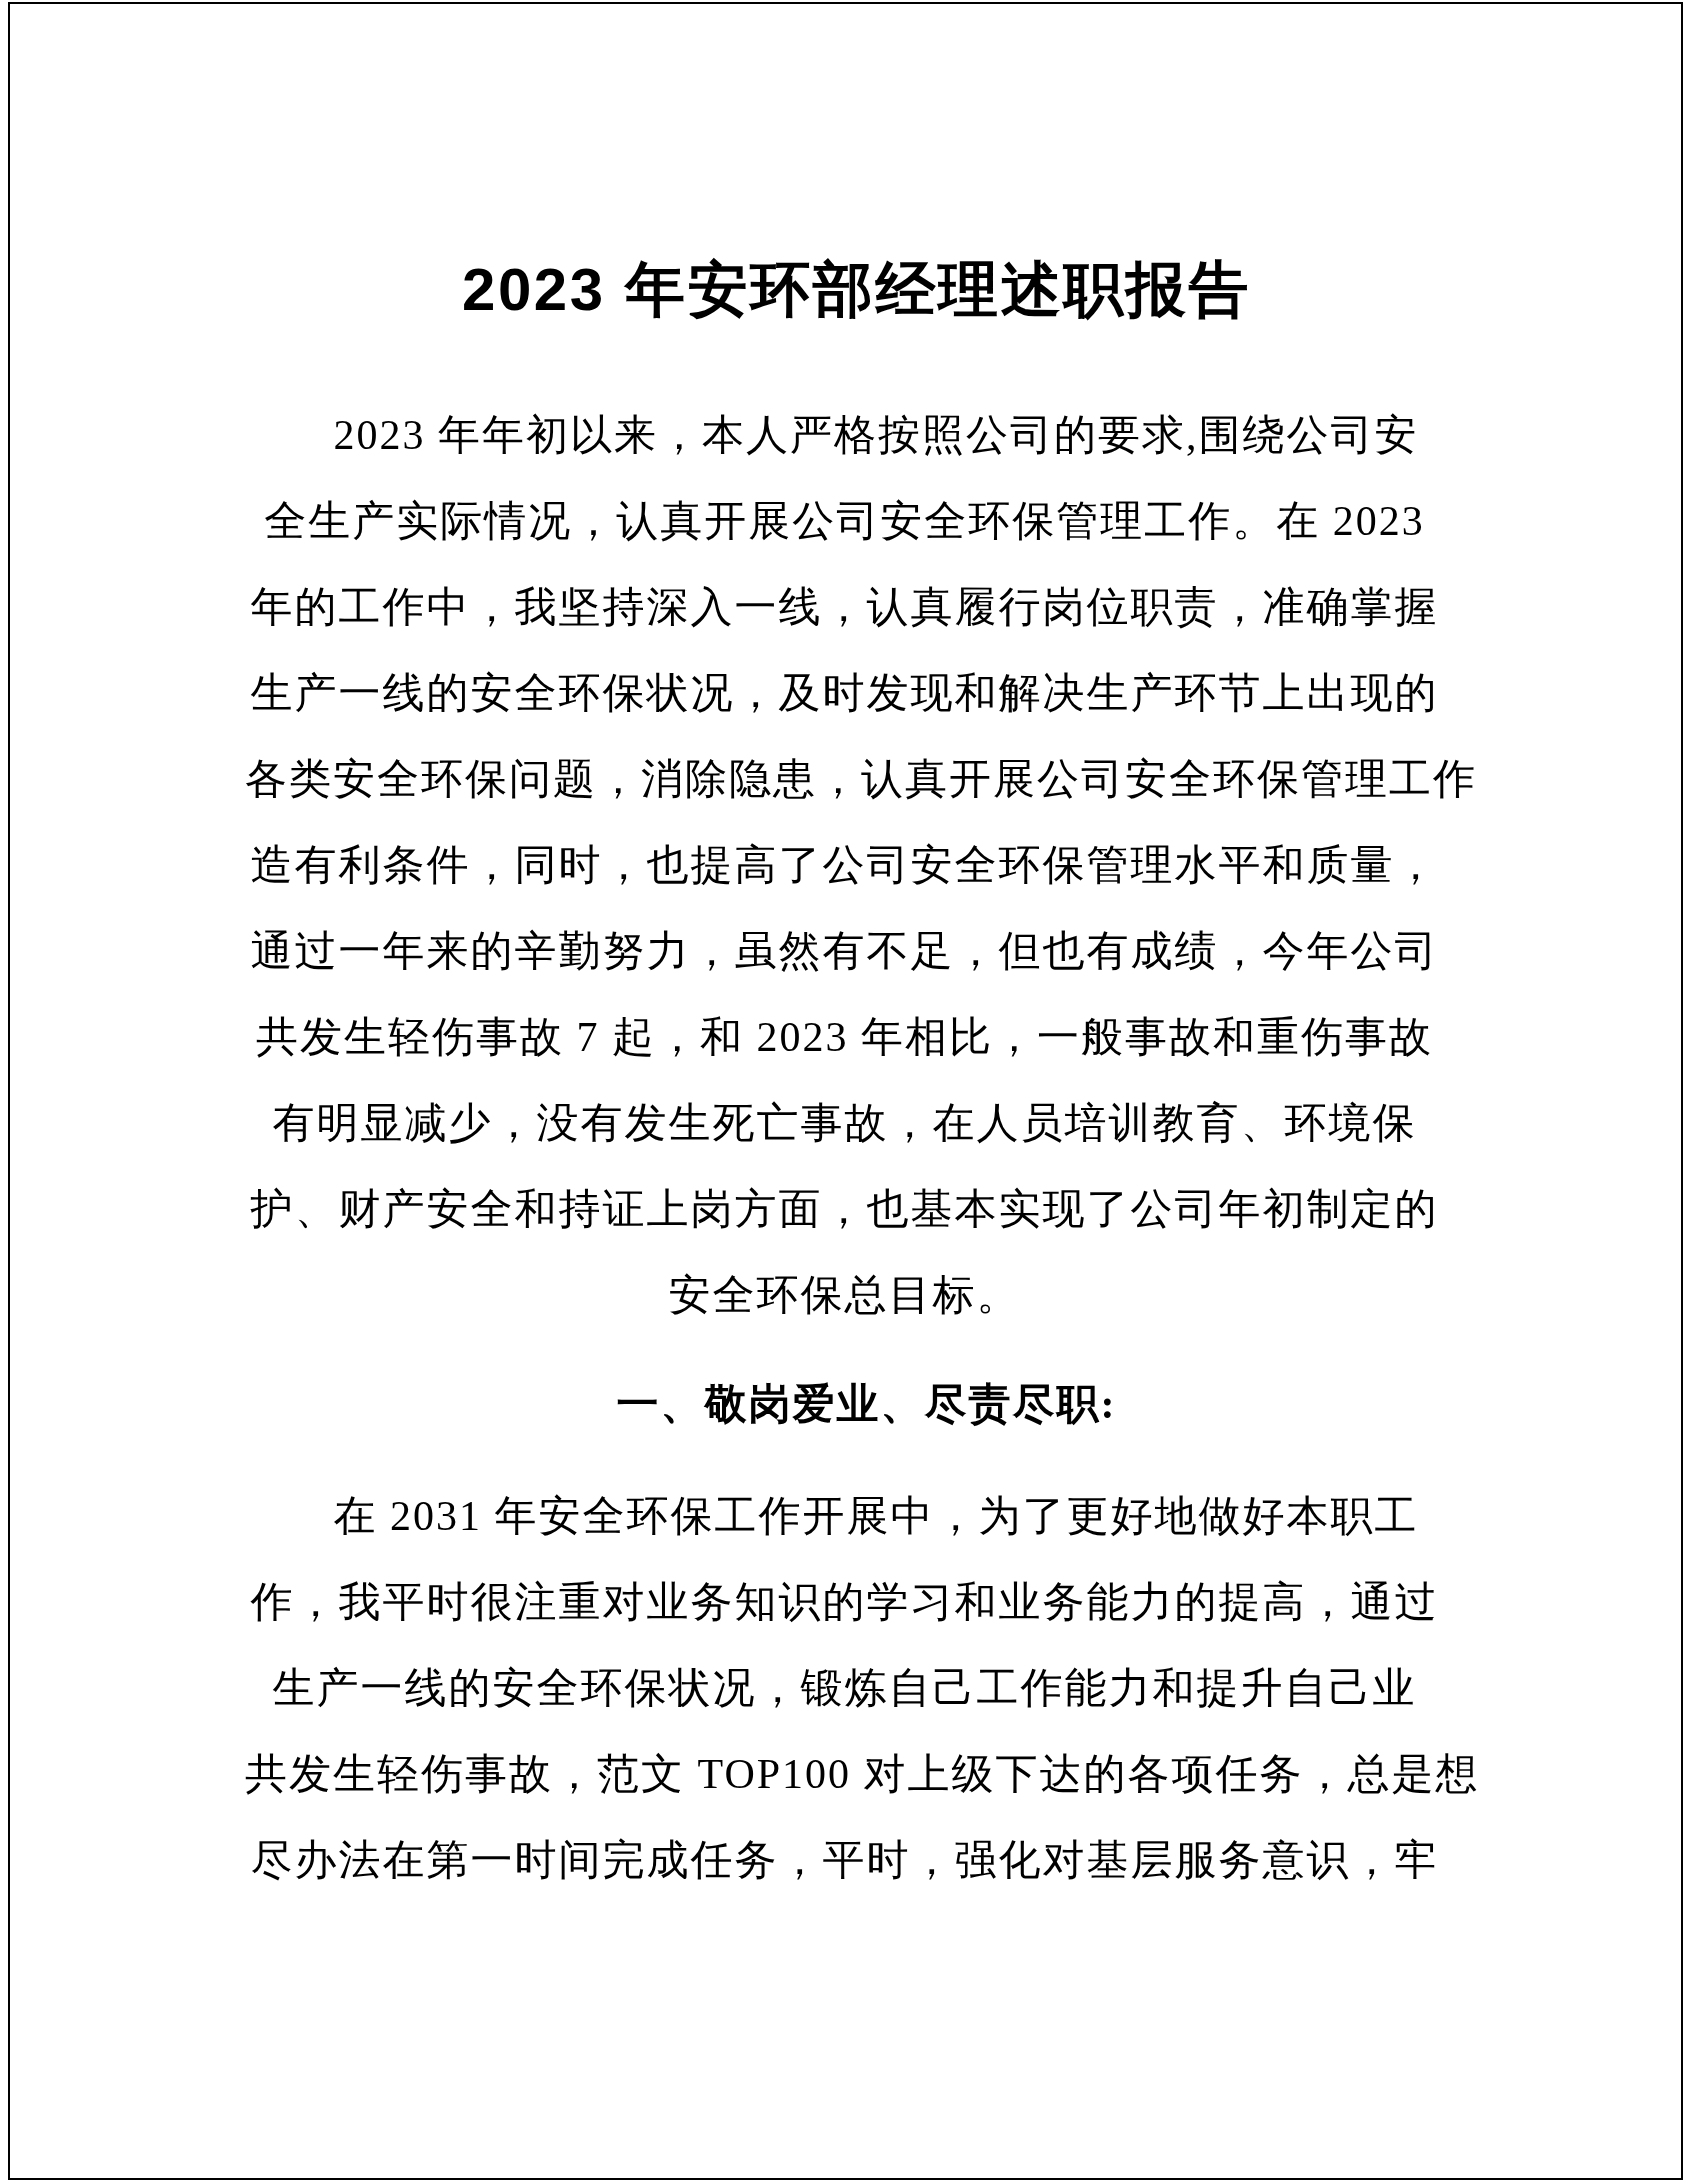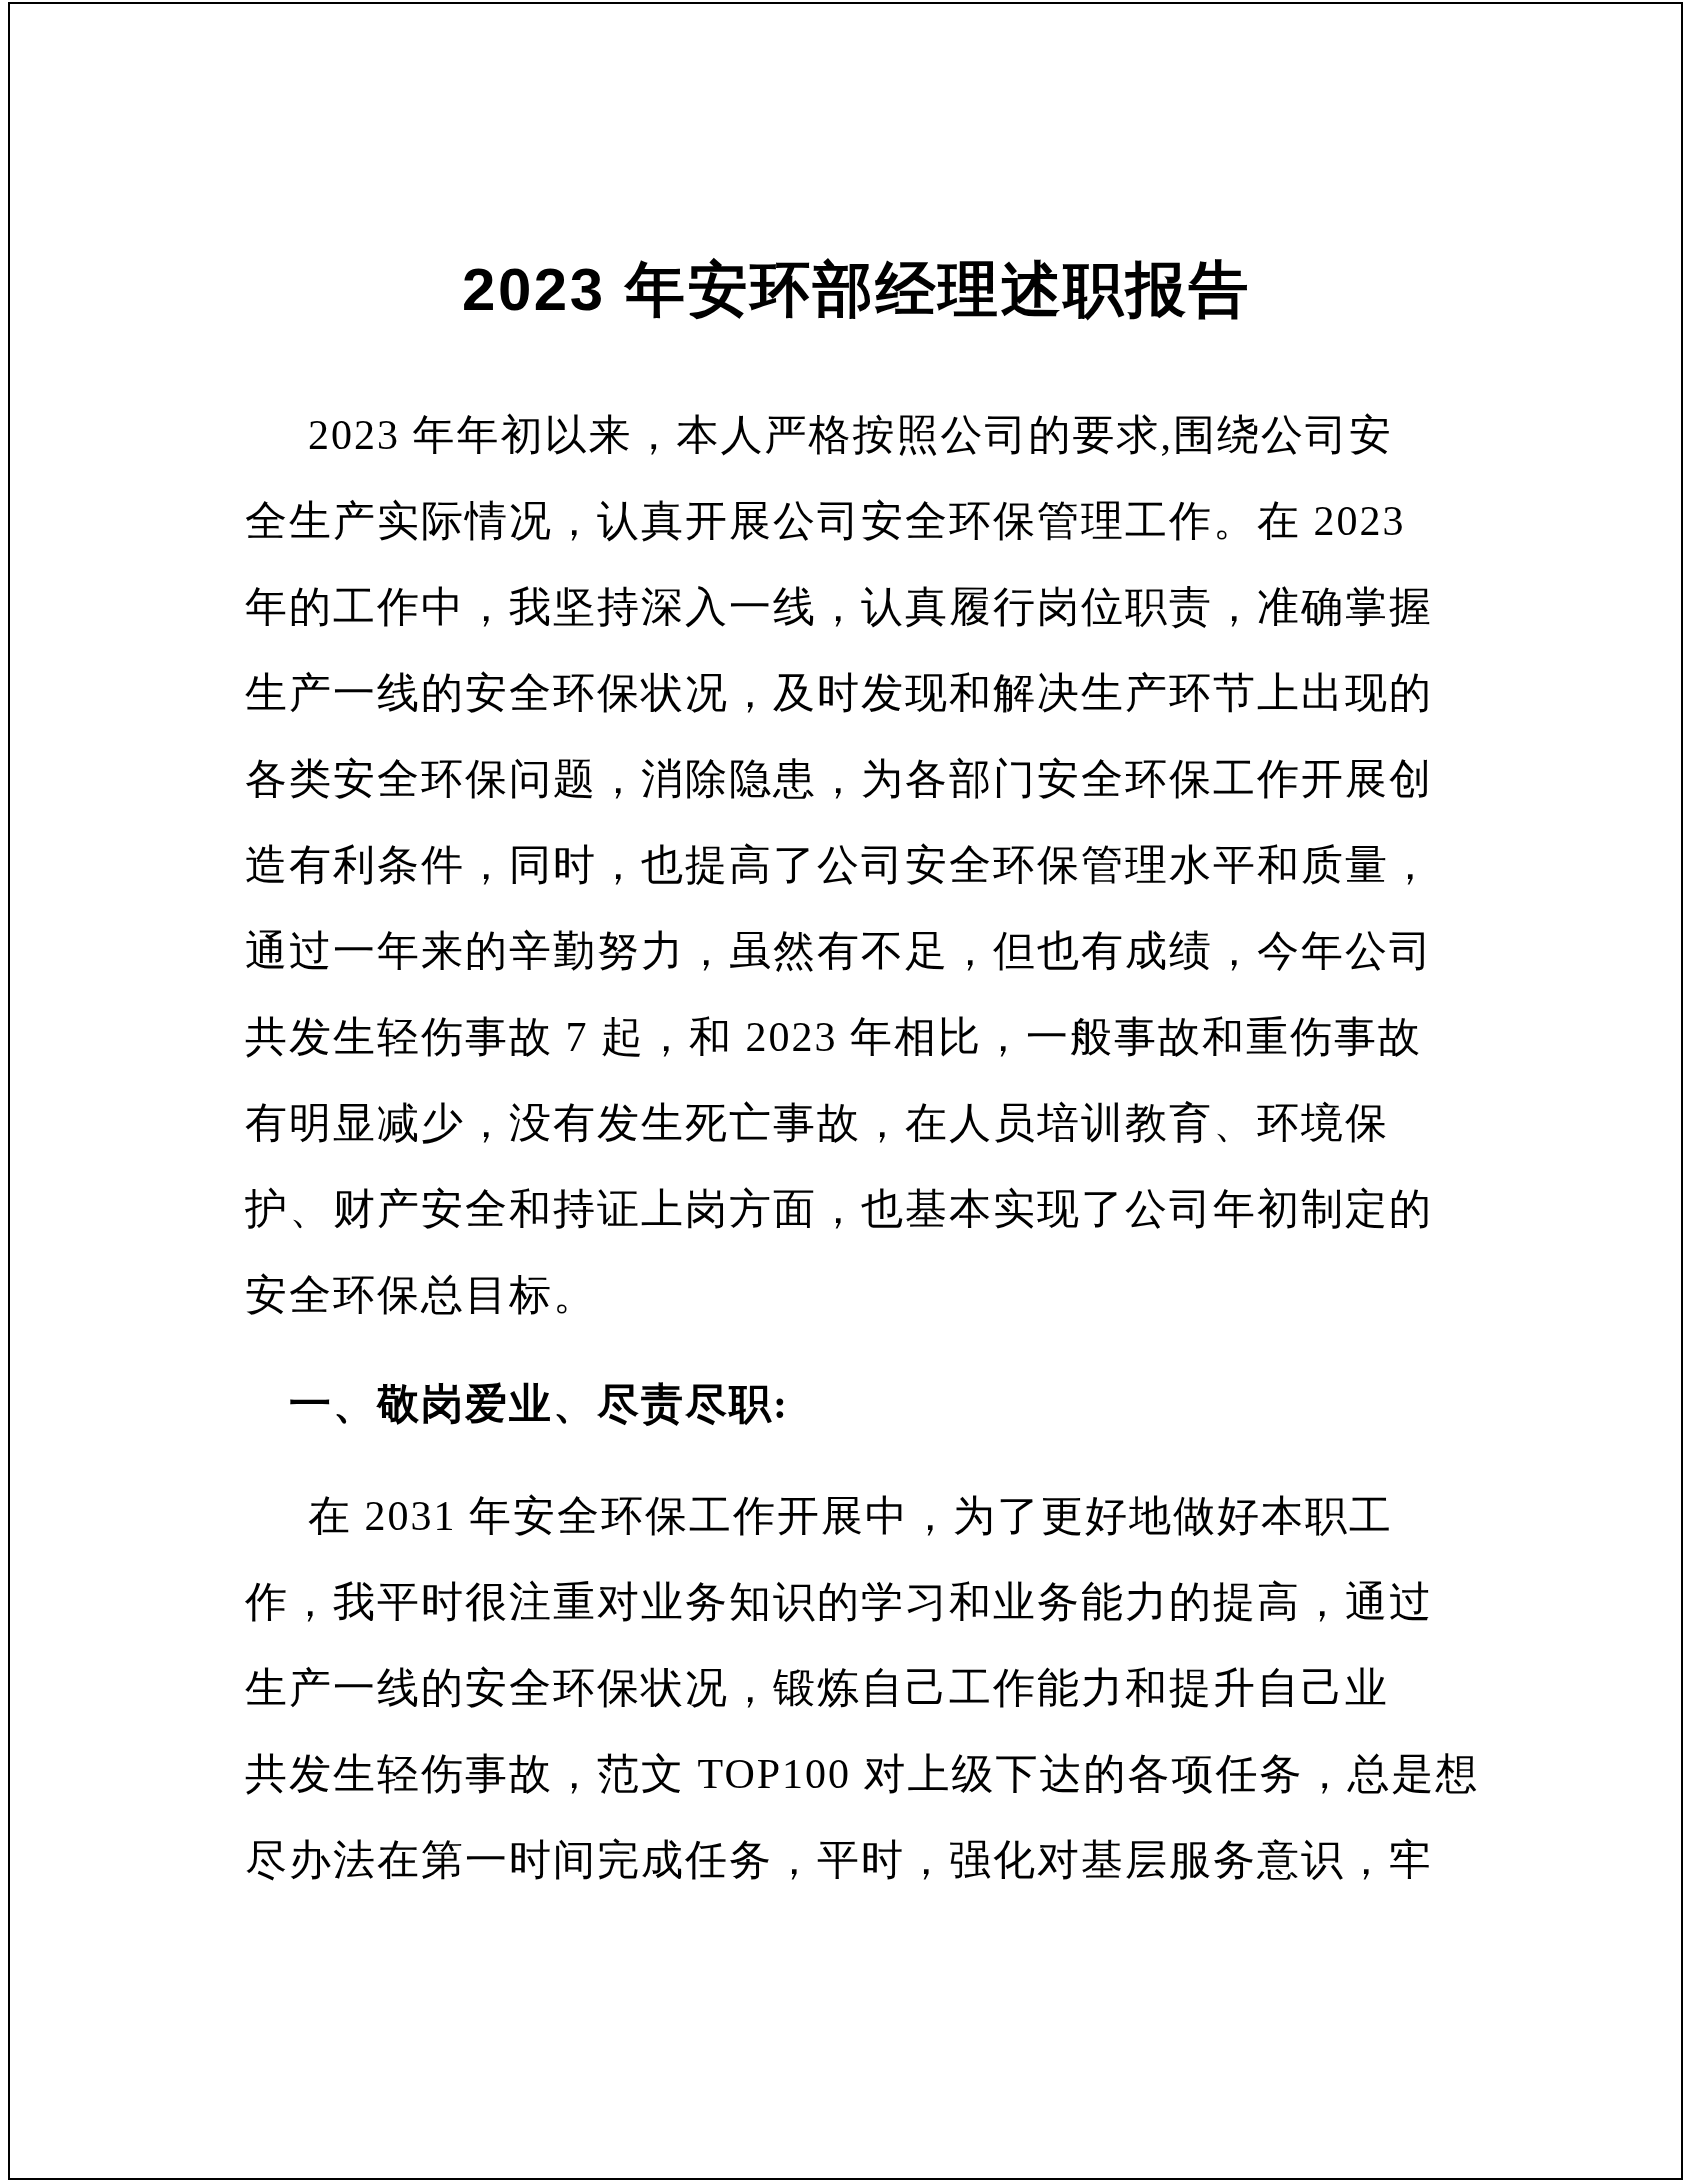--- a/index.html
+++ b/index.html
@@ -43,20 +43,21 @@
     position: absolute;
     left: 245px;
     top: 392px;
     width: 1199px;
     font-size: 42px;
     line-height: 86px;
     letter-spacing: 2px;
   }
   .para {
     margin: 0;
+    text-align: center;
   }
   .para.body .text-line:first-child {
     text-indent: 63px;
   }
   .para.heading {
     margin-top: 23px;
     margin-bottom: 26px;
   }
   .para.heading .text-line {
     text-indent: 44px;
@@ -71,21 +72,21 @@
 
 <div class="page">
   <div class="page-frame"></div>
   <h1 class="doc-title">2023 年安环部经理述职报告</h1>
   <div class="doc-body" id="doc-body">
       <div class="para body">
         <div class="text-line">2023 年年初以来，本人严格按照公司的要求,围绕公司安</div>
         <div class="text-line">全生产实际情况，认真开展公司安全环保管理工作。在 2023</div>
         <div class="text-line">年的工作中，我坚持深入一线，认真履行岗位职责，准确掌握</div>
         <div class="text-line">生产一线的安全环保状况，及时发现和解决生产环节上出现的</div>
-        <div class="text-line">各类安全环保问题，消除隐患，为各部门安全环保工作开展创</div>
+        <div class="text-line">各类安全环保问题，消除隐患，认真开展公司安全环保管理工作</div>
         <div class="text-line">造有利条件，同时，也提高了公司安全环保管理水平和质量，</div>
         <div class="text-line">通过一年来的辛勤努力，虽然有不足，但也有成绩，今年公司</div>
         <div class="text-line">共发生轻伤事故 7 起，和 2023 年相比，一般事故和重伤事故</div>
         <div class="text-line">有明显减少，没有发生死亡事故，在人员培训教育、环境保</div>
         <div class="text-line">护、财产安全和持证上岗方面，也基本实现了公司年初制定的</div>
         <div class="text-line">安全环保总目标。</div>
       </div>
       <div class="para heading">
         <div class="text-line">一、敬岗爱业、尽责尽职:</div>
       </div>

